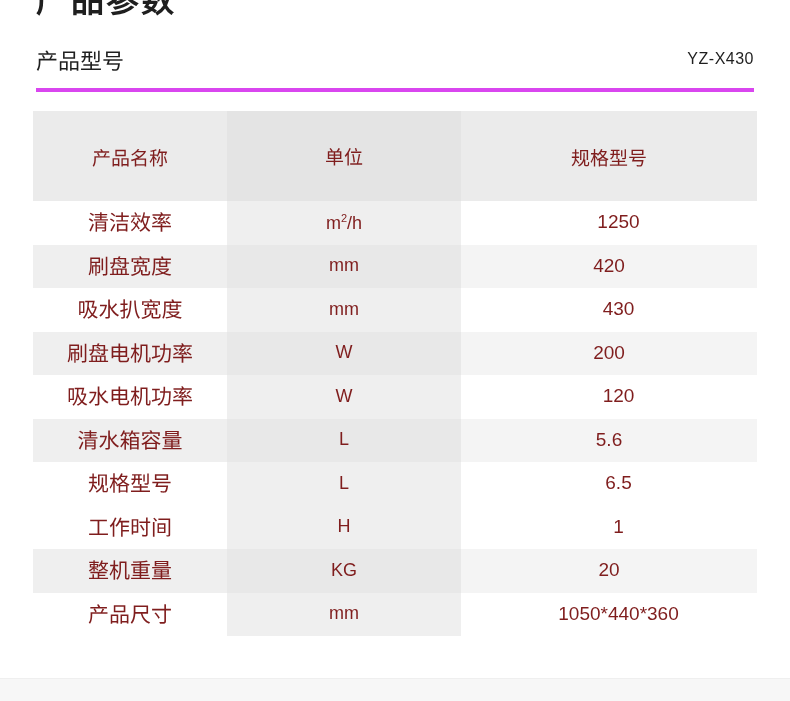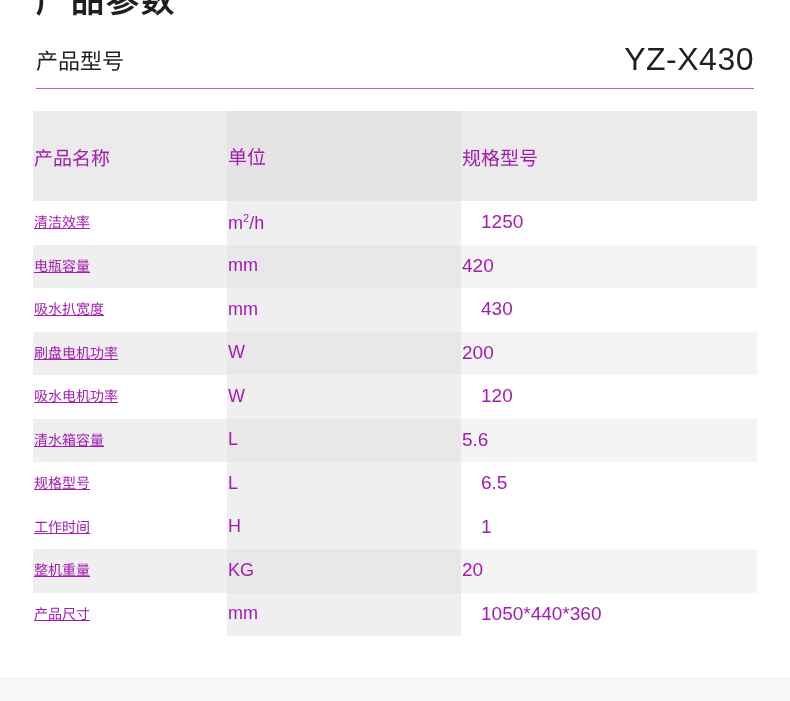--- a/index.html
+++ b/index.html
@@ -44,55 +44,55 @@
     white-space: nowrap;
   }
 
   
   .model-row {
     position: absolute;
     top: 30px;
     left: 36px;
     right: 36px;
     height: 58px;
-    border-bottom: 1px solid #d946ef;
+    border-bottom: 4px solid #d946ef;
     display: flex;
     align-items: center;
     justify-content: space-between;
   }
   .model-label {
     font-size: 22px;
     color: #1f1f1f;
   }
   .model-value {
-    font-size: 32px;
+    font-size: 16px;
     color: #1f1f1f;
     letter-spacing: 0.5px;
   }
 
   
   .spec-table {
     position: absolute;
     top: 111px;
     left: 33px;
     width: 724px;
     border-collapse: collapse;
     table-layout: fixed;
   }
   .spec-table col.c1 { width: 194px; }
   .spec-table col.c2 { width: 234px; }
   .spec-table col.c3 { width: 296px; }
 
   .spec-table th,
   .spec-table td {
     border: none;
-    text-align: left;
+    text-align: center;
     vertical-align: middle;
     font-weight: normal;
-    color: #a21caf;
+    color: #7f1d1d;
   }
   .spec-table thead th {
     height: 88px;
     font-size: 19px;
     background: #ebebeb;
   }
   .spec-table thead th.mid {
     background: #e4e4e4;
     font-family: Liberation Mono, monospace;
   }
@@ -101,21 +101,21 @@
     font-size: 19px;
     line-height: 1.1;
   }
   .spec-table tbody tr.odd td.col1 { background: #ffffff; }
   .spec-table tbody tr.even td.col1 { background: #efefef; }
   .spec-table tbody tr.odd td.col2 { background: #efefef; }
   .spec-table tbody tr.even td.col2 { background: #e8e8e8; }
   .spec-table tbody tr.odd td.col3 { background: #ffffff; padding-left: 20px; }
   .spec-table tbody tr.even td.col3 { background: #f4f4f4; }
 
-  .spec-table tbody td.col1 { font-size: 14px; text-decoration: underline; }
+  .spec-table tbody td.col1 { font-size: 21px; }
   .spec-table tbody td.col2 { font-size: 18px; }
   .spec-table tbody td.col3 { font-size: 19px; }
 
   sup.sup { font-size: 11px; vertical-align: super; }
 
   
   .bottom-strip {
     position: absolute;
     left: 0;
     right: 0;
@@ -153,21 +153,21 @@
         <th>规格型号</th>
       </tr>
     </thead>
     <tbody>
       <tr class="odd">
         <td class="col1">清洁效率</td>
         <td class="col2"><span>m</span><sup class="sup">2</sup><span>/h</span></td>
         <td class="col3">1250</td>
       </tr>
       <tr class="even">
-        <td class="col1">电瓶容量</td>
+        <td class="col1">刷盘宽度</td>
         <td class="col2">mm</td>
         <td class="col3">420</td>
       </tr>
       <tr class="odd">
         <td class="col1">吸水扒宽度</td>
         <td class="col2">mm</td>
         <td class="col3">430</td>
       </tr>
       <tr class="even">
         <td class="col1">刷盘电机功率</td>

